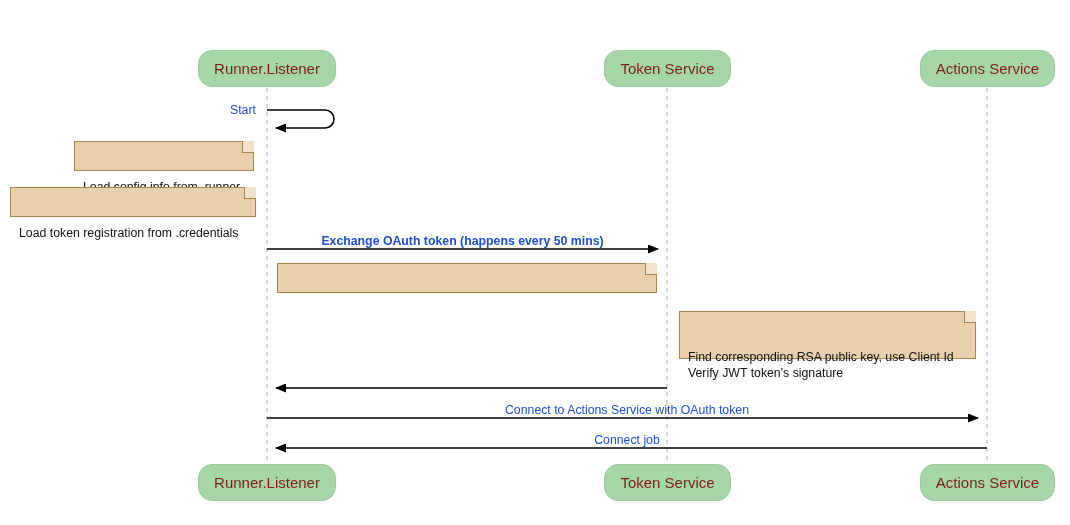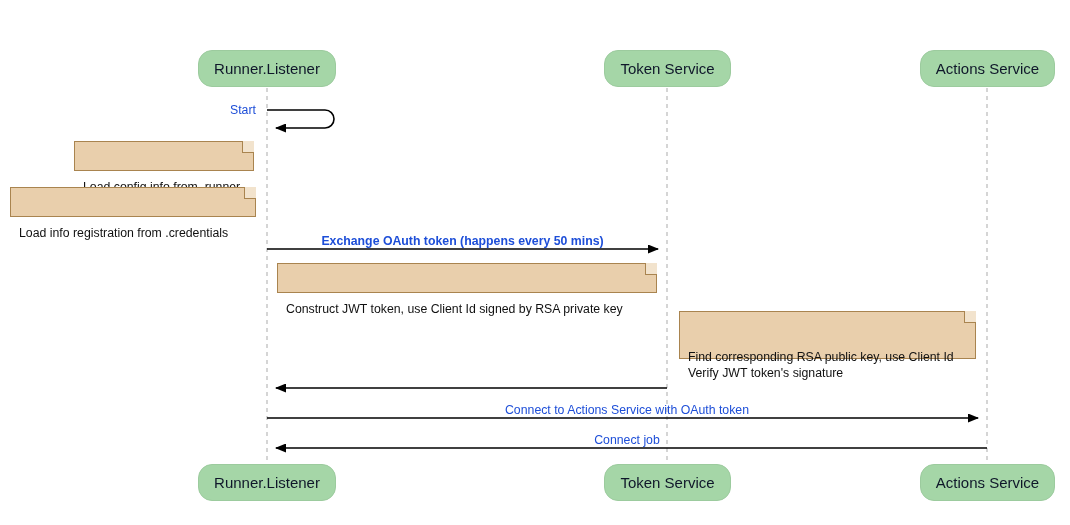--- a/index.html
+++ b/index.html
@@ -43,21 +43,21 @@
   .participant {
     position: absolute;
     box-sizing: border-box;
     background: #a5d6a7;
     border: 1px solid #9ccb9e;
     border-radius: 14px;
     height: 37px;
     line-height: 35px;
     text-align: center;
     font-size: 15px;
-    color: #0f172a;
+    color: #7f1d1d;
     white-space: nowrap;
   }
   .note {
     position: absolute;
     box-sizing: border-box;
     background: #e9cfac;
     border: 1px solid #a9844f;
     font-size: 12.3px;
     color: #111111;
     padding: 5px 7px 5px 8px;
@@ -144,26 +144,25 @@
 
   <div class="msg-label" style="left:267px; top:433px; width:720px;">Connect job</div>
 
   <div class="note" style="left:74px; top:141px; width:180px; height:30px;">
     <span class="fold"></span>
     <span>Load config info from .runner</span>
   </div>
 
   <div class="note" style="left:10px; top:187px; width:246px; height:30px;">
     <span class="fold"></span>
-    <span>Load info registration from .credentials</span>
+    <span>Load token registration from .credentials</span>
   </div>
 
   <div class="note" style="left:277px; top:263px; width:380px; height:30px;">
     <span class="fold"></span>
-    <span>Construct JWT token, use Client Id signed by RSA private key</span>
   </div>
 
   <div class="note" style="left:679px; top:311px; width:297px; height:48px;">
     <span class="fold"></span>
     <span>Find corresponding RSA public key, use Client Id
 Verify JWT token's signature</span>
   </div>
 
 </div>
 

